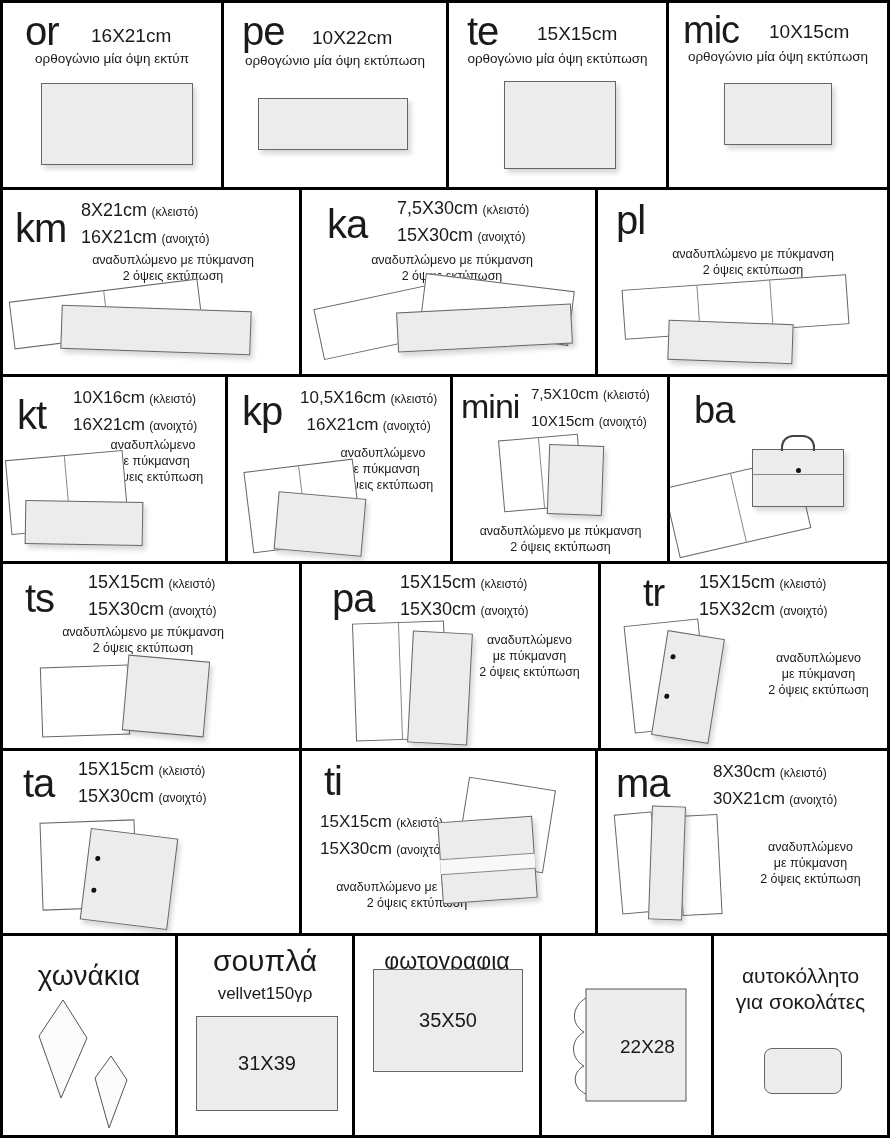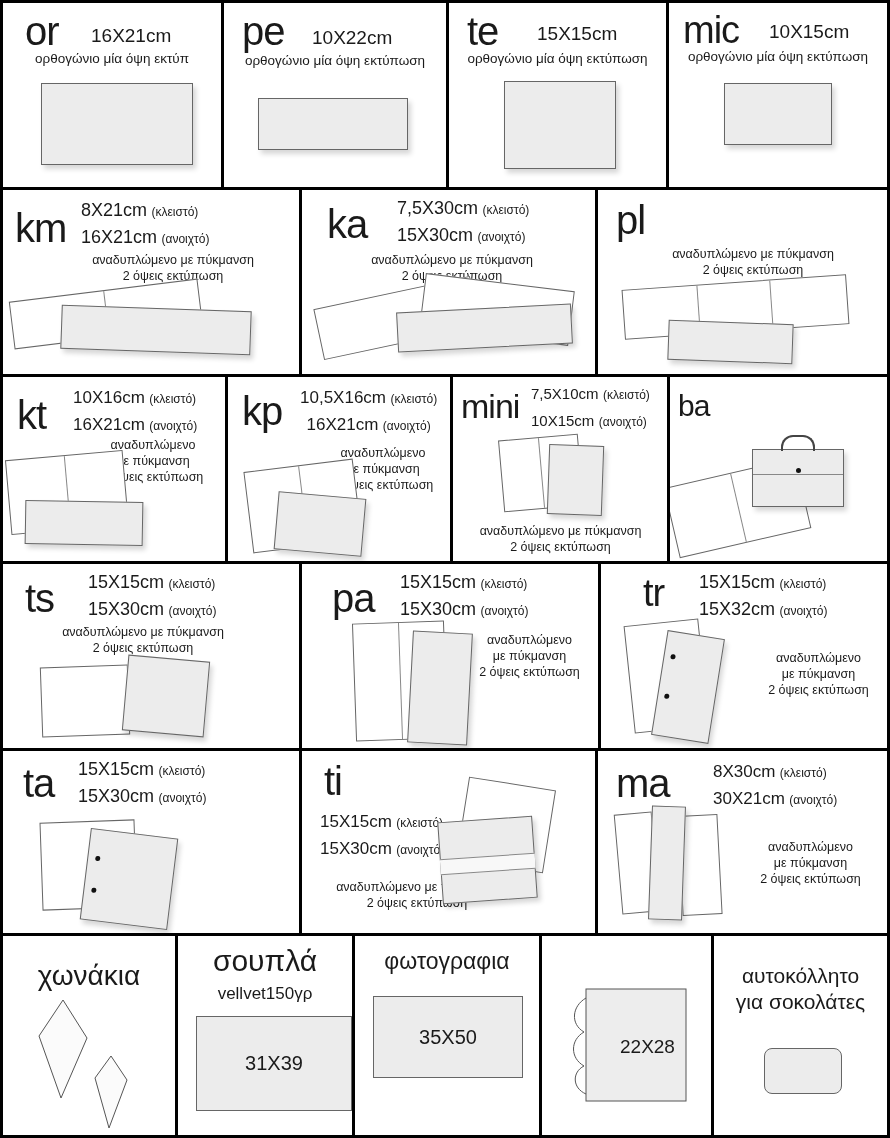--- a/index.html
+++ b/index.html
@@ -154,21 +154,21 @@
       <div class="outline" style="left:48px;top:60px;width:80px;height:72px;transform:rotate(-5deg)">
           <div class="vl"></div>
         </div>
       <div class="paper sh" style="left:95px;top:68px;width:55px;height:70px;transform:rotate(2deg)"></div>
       <div class="fold" style="left:10px;top:146px;width:195px">
         <div>αναδυπλώμενο με πύκμανση</div>
         <div>2 όψεις εκτύπωση</div>
       </div>
     </div>
     <div class="cell h190" style="width:223px">
-      <div class="code" style="left:8px;top:14px;font-size:30px">ba</div>
+      <div class="code" style="left:24px;top:14px;font-size:38px">ba</div>
       <div class="outline" style="left:0px;top:95px;width:135px;height:72px;transform:rotate(-13deg)">
           <div class="vl"></div>
         </div>
       <div class="paper sh" style="left:82px;top:72px;width:92px;height:58px">
         <div class="handle" style="left:28px;top:-15px"></div>
         <div class="flap" style="top:24px"></div>
         <div class="dot" style="left:43px;top:18px"></div>
       </div>
     </div>
   </div>
@@ -271,27 +271,27 @@
     <div class="cell h205" style="width:178px">
       <div class="bigtitle" style="top:24px;font-size:28px">χωνάκια</div>
       <svg width="120" height="135" viewBox="0 0 120 135" style="position:absolute;left:24px;top:62px">
         <polygon points="36,2 60,40 34,100 12,38" fill="#fbfbfb" stroke="#555"></polygon>
         <polygon points="84,58 100,82 82,130 68,80" fill="#fbfbfb" stroke="#555"></polygon>
       </svg>
     </div>
     <div class="cell h205" style="width:180px">
       <div class="bigtitle" style="top:8px;font-size:30px">σουπλά</div>
       <div class="bigtitle" style="top:48px;font-size:17px">vellvet150γρ</div>
-      <div class="paper ctr" style="left:18px;top:80px;width:156px;height:95px">
+      <div class="paper ctr" style="left:18px;top:80px;width:142px;height:95px">
           <span>31X39</span>
         </div>
     </div>
     <div class="cell h205" style="width:190px">
       <div class="bigtitle" style="top:12px;font-size:23px">φωτογραφια</div>
-      <div class="paper ctr" style="left:18px;top:60px;width:150px;height:82px">
+      <div class="paper ctr" style="left:18px;top:33px;width:150px;height:103px">
           <span>35X50</span>
         </div>
     </div>
     <div class="cell h205" style="width:175px">
       <svg width="140" height="125" viewBox="0 0 140 125" style="position:absolute;left:16px;top:48px">
         <rect x="28" y="5" width="100" height="112" fill="#ededed" stroke="#555"></rect>
         <path d="M28,14 C14,22 12,40 26,48" fill="none" stroke="#555"></path>
         <path d="M26,48 C12,56 12,74 26,82" fill="none" stroke="#555"></path>
         <path d="M26,82 C14,88 14,104 28,110" fill="none" stroke="#555"></path>
       </svg>

